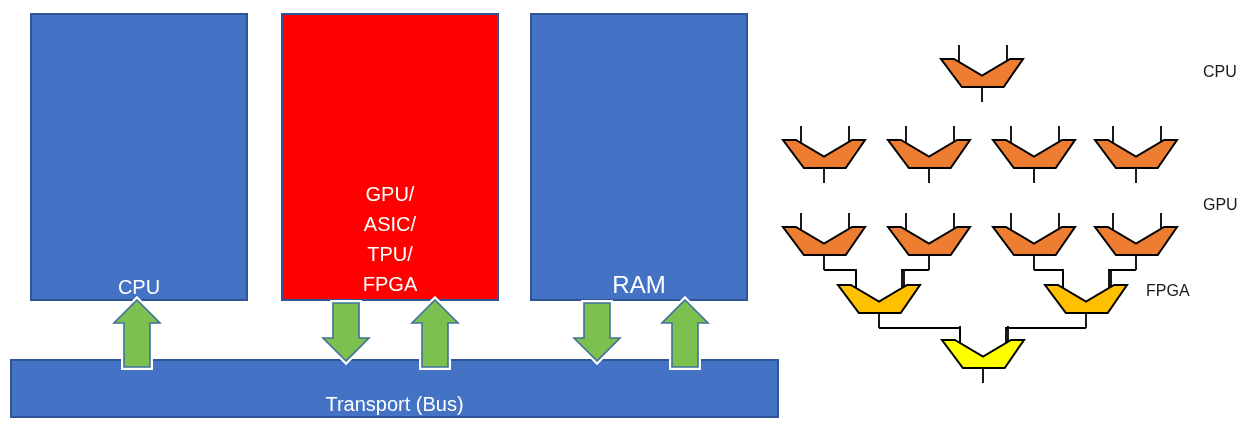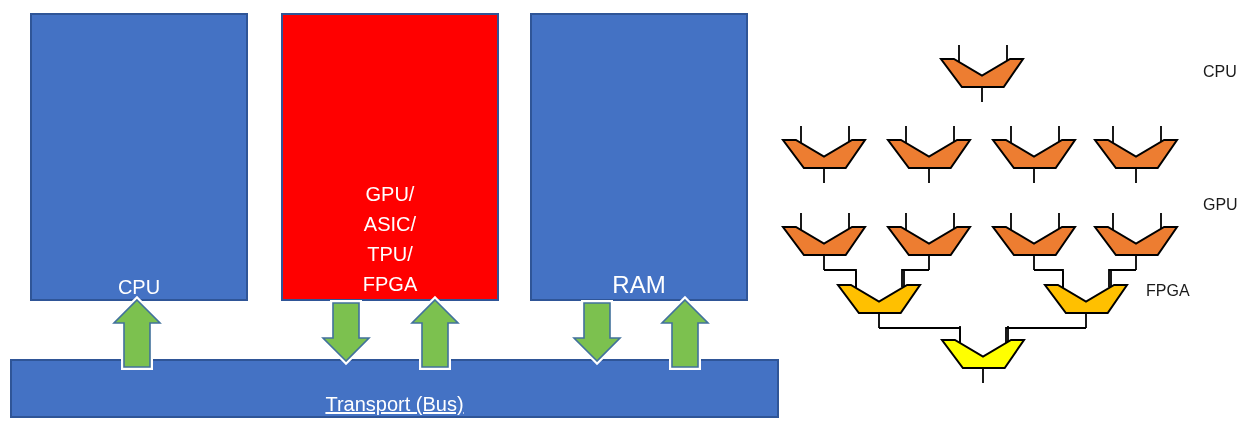--- a/index.html
+++ b/index.html
@@ -19,21 +19,21 @@
     color: #ffffff;
     display: flex;
     align-items: flex-end;
     justify-content: center;
     text-align: center;
     z-index: 1;
   }
   #cpu-box  { left: 30px;  top: 13px; width: 218px; height: 288px; font-size: 20px; }
   #accel-box{ left: 281px; top: 13px; width: 218px; height: 288px; background: #FF0000; }
   #ram-box  { left: 530px; top: 13px; width: 218px; height: 288px; font-size: 24px; }
-  #bus-bar  { left: 10px;  top: 359px; width: 769px; height: 59px; font-size: 20px; text-decoration: underline; }
+  #bus-bar  { left: 10px;  top: 359px; width: 769px; height: 59px; font-size: 20px; }
   .accel-lines { font-size: 20px; line-height: 30px; }
   .side-label {
     position: absolute;
     color: #1a1a1a;
     font-size: 16px;
     z-index: 1;
     white-space: nowrap;
   }
   #label-cpu  { left: 1203px; top: 63px;  }
   #label-gpu  { left: 1203px; top: 148px; margin-top: 48px; }

